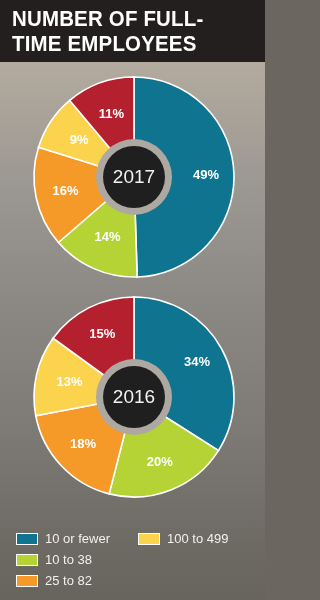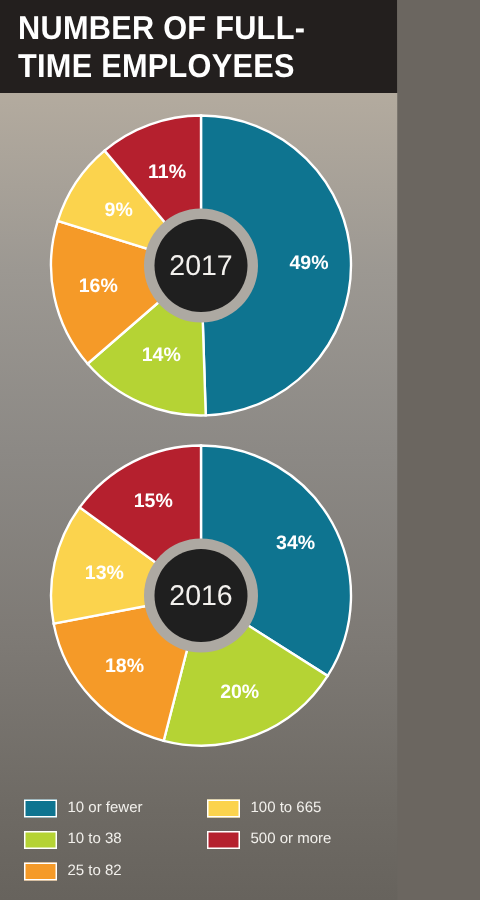--- a/index.html
+++ b/index.html
@@ -98,21 +98,21 @@
   }
   .legend-swatch {
     width: 22px;
     height: 12px;
     border: 1.5px solid #ffffff;
     box-sizing: border-box;
     flex: 0 0 auto;
   }
   .legend-label {
     color: #f2f0ec;
-    font-size: 10px;
+    font-size: 13px;
     line-height: 13px;
     white-space: nowrap;
     font-family: "Liberation Sans", sans-serif;
   }
 </style>
 </head>
 <body>
 
 <div id="infographic">
 
@@ -172,22 +172,18 @@
         <span class="legend-label">10 to 38</span>
       </div>
       <div class="legend-item">
         <span class="legend-swatch" style="background: rgb(245, 154, 40);"></span>
         <span class="legend-label">25 to 82</span>
       </div>
     </div>
     <div class="legend-col col-right">
       <div class="legend-item">
         <span class="legend-swatch" style="background: rgb(251, 211, 77);"></span>
-        <span class="legend-label">100 to 665</span>
-      </div>
-      <div class="legend-item">
-        <span class="legend-swatch" style="background: rgb(181, 32, 46);"></span>
-        <span class="legend-label">500 or more</span>
+        <span class="legend-label">100 to 499</span>
       </div>
     </div>
   </div>
 
 </div>
 
 </body></html>

